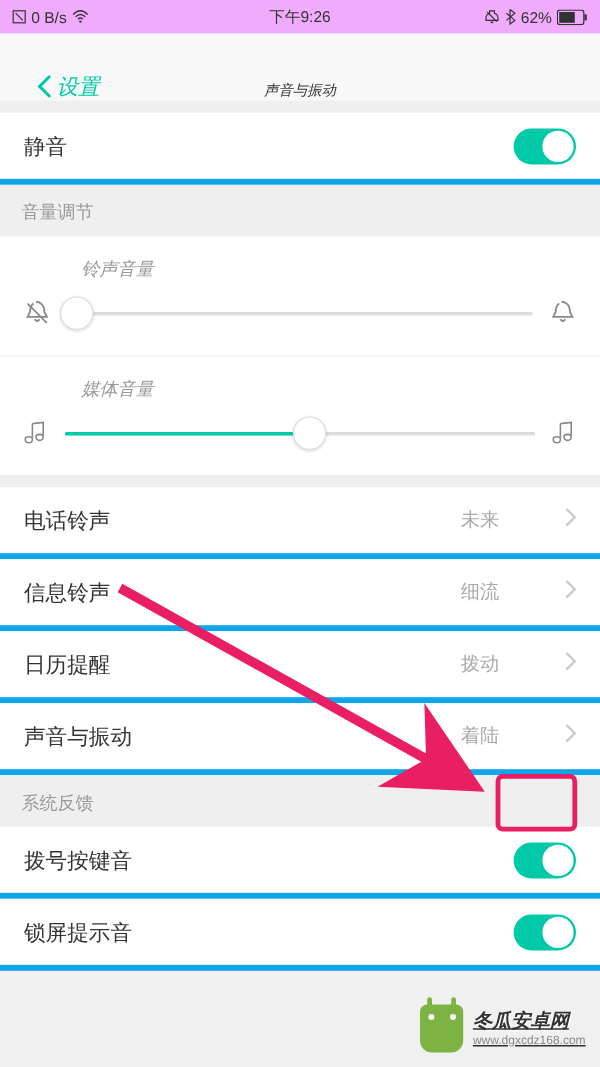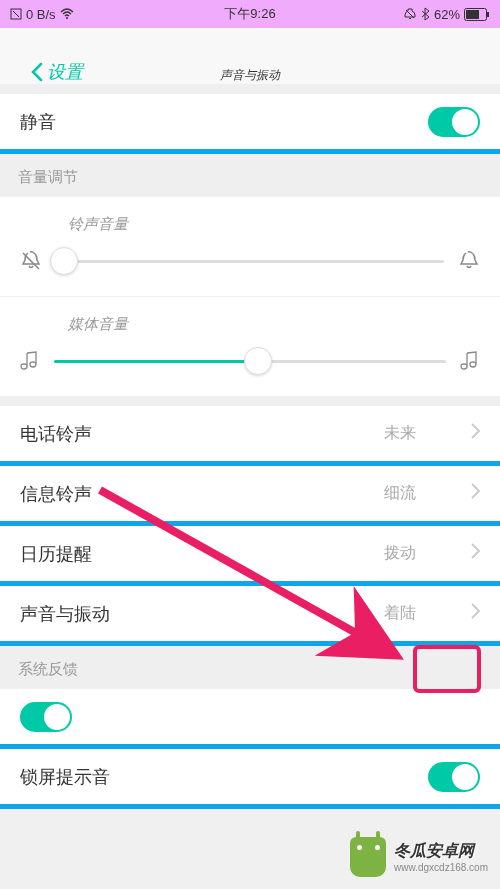--- a/index.html
+++ b/index.html
@@ -32,21 +32,21 @@
     .slider-label { font-size: 15px; color: #999; margin-bottom: 16px; margin-left: 48px; font-style: italic; }
     .slider-row { display: flex; align-items: center; gap: 14px; }
     .slider-track { flex: 1; height: 3px; background: #ddd; position: relative; border-radius: 2px; }
     .slider-fill { position: absolute; left: 0; top: 0; height: 100%; background: #00c9a7; border-radius: 2px; }
     .slider-thumb { position: absolute; width: 28px; height: 28px; background: #fff; border: 1px solid #ddd; border-radius: 50%; top: 50%; transform: translate(-50%, -50%); box-shadow: 0 1px 3px rgba(0,0,0,0.15); }
     .slider-icon { color: #888; }
     
     .arrow-overlay { position: absolute; pointer-events: none; z-index: 10; }
     .highlight-box { position: absolute; border: 4px solid #e91e63; border-radius: 6px; z-index: 10; pointer-events: none; }
     
-    .watermark { position: absolute; bottom: 12px; right: 12px; display: flex; align-items: center; gap: 8px; z-index: 20; }
+    .watermark { position: absolute; bottom: 12px; right: 12px; display: flex; align-items: center; gap: 8px; z-index: 20; text-decoration: underline; }
     .wm-icon { width: 36px; height: 40px; background: #7cb342; border-radius: 6px 6px 10px 10px; position: relative; }
     .wm-icon::before { content: ''; position: absolute; top: -6px; left: 6px; width: 4px; height: 8px; background: #7cb342; border-radius: 2px; }
     .wm-icon::after { content: ''; position: absolute; top: -6px; right: 6px; width: 4px; height: 8px; background: #7cb342; border-radius: 2px; }
     .wm-eyes { position: absolute; top: 8px; left: 0; right: 0; display: flex; justify-content: space-around; }
     .wm-eye { width: 5px; height: 5px; background: #fff; border-radius: 50%; }
     .wm-text { display: flex; flex-direction: column; }
     .wm-line1 { font-size: 16px; font-weight: bold; color: #333; font-style: italic; text-shadow: 1px 1px 0 #fff; }
     .wm-line2 { font-size: 10px; color: #888; }
   </style>
 </head>
@@ -172,20 +172,21 @@
     <span class="row-value">着陆</span>
     <svg class="chevron" width="9" height="16" viewBox="0 0 9 16">
         <path d="M1 1 L8 8 L1 15" fill="none" stroke="#ccc" stroke-width="2"></path>
       </svg>
   </div>
 </div>
 
 <div class="section-header">系统反馈</div>
 
 <div class="row">
+  <span class="row-label">拨号按键音</span>
   <div class="toggle"></div>
 </div>
 
 <div class="row">
   <span class="row-label">锁屏提示音</span>
   <div class="toggle"></div>
 </div>
 
 <svg class="arrow-overlay" style="left:90px; top:480px; width:330px; height:200px;" viewBox="0 0 330 200">
   <defs>

